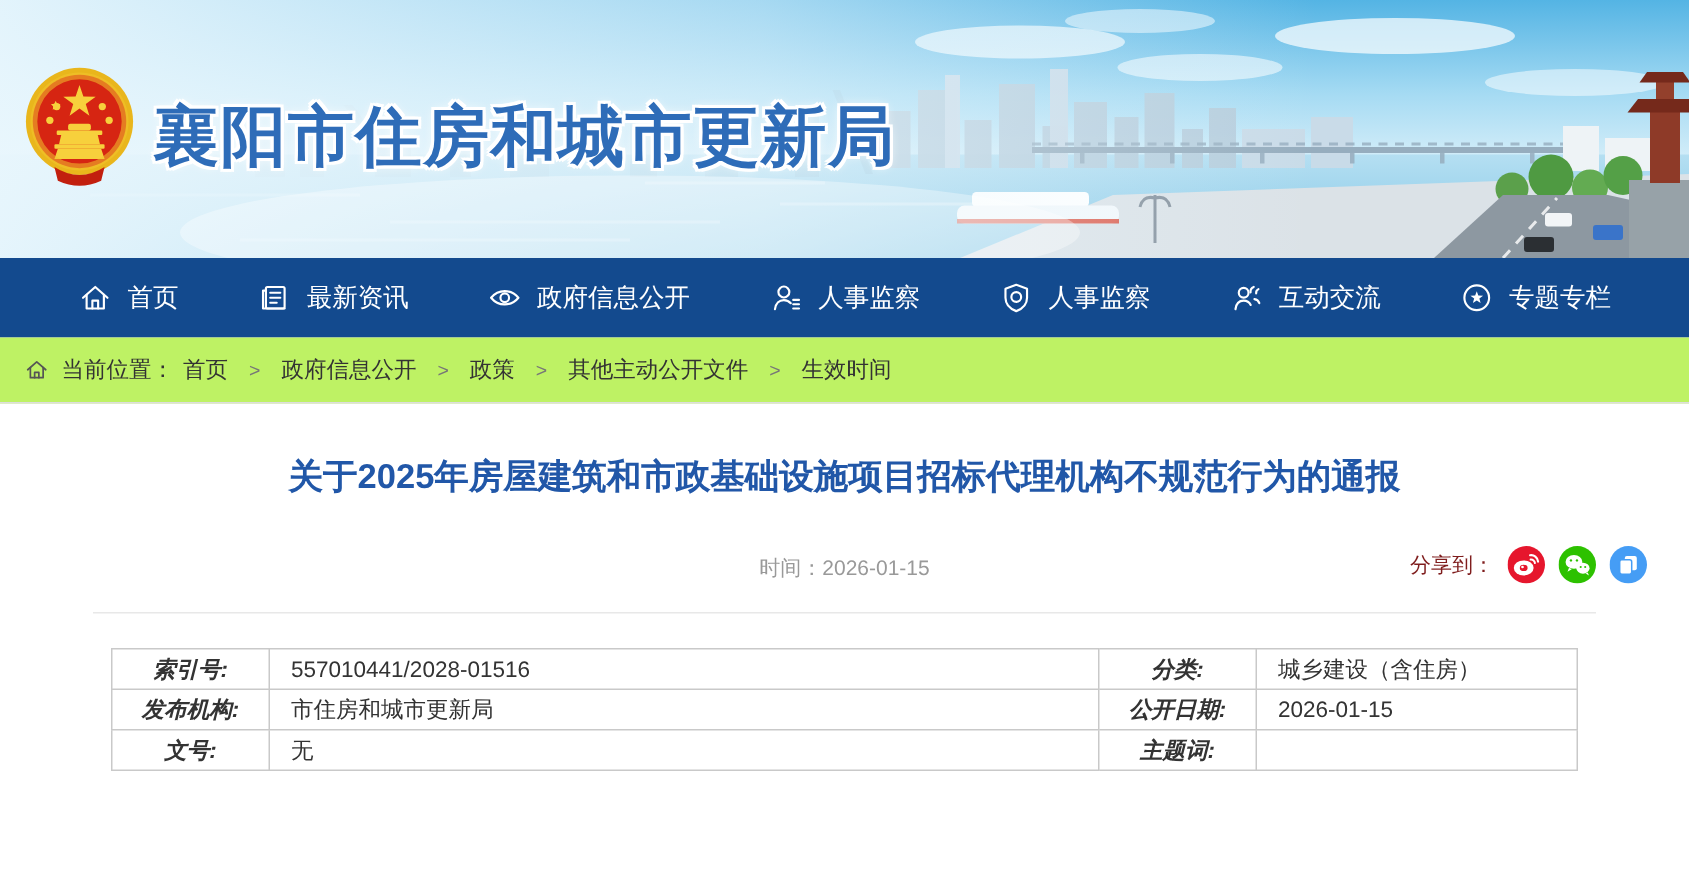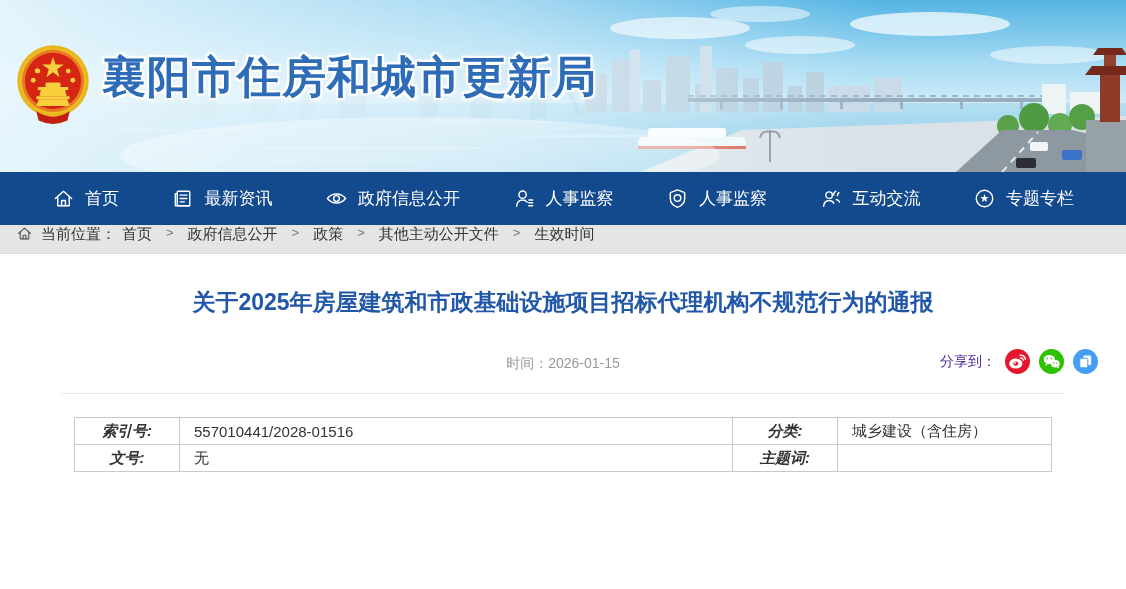--- a/index.html
+++ b/index.html
@@ -3,50 +3,50 @@
 <meta charset="utf-8">
 <style>
   * { margin:0; padding:0; box-sizing:border-box; }
   html,body { width:1126px; height:589px; background:#fff; overflow:hidden;
               font-family:"Liberation Sans", sans-serif; }
 
   
   .banner { position:relative; width:1126px; height:172px; overflow:hidden; }
   .banner-bg { position:absolute; left:0; top:0; width:1126px; height:172px; }
   .emblem { position:absolute; left:15px; top:44px; width:76px; height:80px; }
-  .site-title { position:absolute; left:102px; top:48px; font-size:44px; font-weight:bold;
+  .site-title { position:absolute; left:102px; top:62px; font-size:44px; font-weight:bold;
     color:#2e6cb8; letter-spacing:1px; white-space:nowrap;
     text-shadow:2px 0 0 #fff,-2px 0 0 #fff,0 2px 0 #fff,0 -2px 0 #fff,
       2px 2px 0 #fff,-2px 2px 0 #fff,2px -2px 0 #fff,-2px -2px 0 #fff,0 0 7px rgba(255,255,255,.95); }
 
   
   .nav { height:53px; background:#134a8e; display:flex; align-items:center;
          justify-content:space-between; padding:0 52px; }
   .nav-item { display:flex; align-items:center; gap:10px; color:#fff; font-size:17px;
               cursor:pointer; white-space:nowrap; }
   .nav-item svg { width:23px; height:23px; stroke:#fff; fill:none; stroke-width:1.5;
                   stroke-linecap:round; stroke-linejoin:round; }
 
   
-  .breadcrumb { height:29px; display:flex; align-items:flex-start; padding:0 16px;
-                border-bottom:1px solid #ddd; font-size:15px; color:#333; background:#e5e5e5; }
+  .breadcrumb { height:44px; display:flex; align-items:center; padding:0 16px;
+                border-bottom:1px solid #ddd; font-size:15px; color:#333; background:#bef264; }
   .breadcrumb .home-glyph { width:17px; height:17px; stroke:#555; fill:none;
                 stroke-width:1.6; stroke-linecap:round; stroke-linejoin:round; margin-right:8px; }
   .crumb { color:#333; cursor:pointer; }
   .crumb-sep { color:#777; margin:0 14px; font-size:13px; }
   .crumb-loc { margin-right:6px; }
 
   
   .article-title { margin:33px 40px 0; text-align:center; font-size:23px; font-weight:bold;
                    color:#2157a8; }
   .meta-row { position:relative; height:38px; margin-top:28px; }
   .meta-time { position:absolute; left:0; right:0; top:9px; text-align:center;
                color:#999; font-size:14px; }
   .share { position:absolute; right:28px; top:3px; display:flex; align-items:center;
-           gap:9px; color:#4c1d95; font-size:14px; }
+           gap:9px; color:#7f1d1d; font-size:14px; }
   .share-btn { width:25px; height:25px; border-radius:50%; cursor:pointer; display:block; }
   .share-btn svg { width:25px; height:25px; display:block; }
   .divider { border-top:1px solid #e8e8e8; margin:9px 62px 0; }
 
   
   table.info { border-collapse:collapse; table-layout:fixed; width:977px; margin:23px auto 0; }
   table.info td { border:1px solid #c9c9c9; height:27px; font-size:15px; color:#333;
                   vertical-align:middle; overflow:hidden; white-space:nowrap; }
   td.lbl { font-weight:bold; text-align:center; padding:0 4px;font-style:italic; }
   td.val { padding:0 6px 0 14px; }
@@ -333,19 +333,25 @@
       <col style="width:214px">
   </colgroup>
   <tbody>
       <tr>
     <td class="lbl">索引号:</td>
     <td class="val" colspan="3">557010441/2028-01516</td>
     <td class="lbl">分类:</td>
     <td class="val">城乡建设（含住房）</td>
   </tr>
   <tr>
+    <td class="lbl">发布机构:</td>
+    <td class="val" colspan="3">市住房和城市更新局</td>
+    <td class="lbl">公开日期:</td>
+    <td class="val">2026-01-15</td>
+  </tr>
+  <tr>
     <td class="lbl">文号:</td>
     <td class="val" colspan="3">无</td>
     <td class="lbl">主题词:</td>
     <td class="val"></td>
   </tr>
 </tbody>
   </table>
 
 </body></html>

